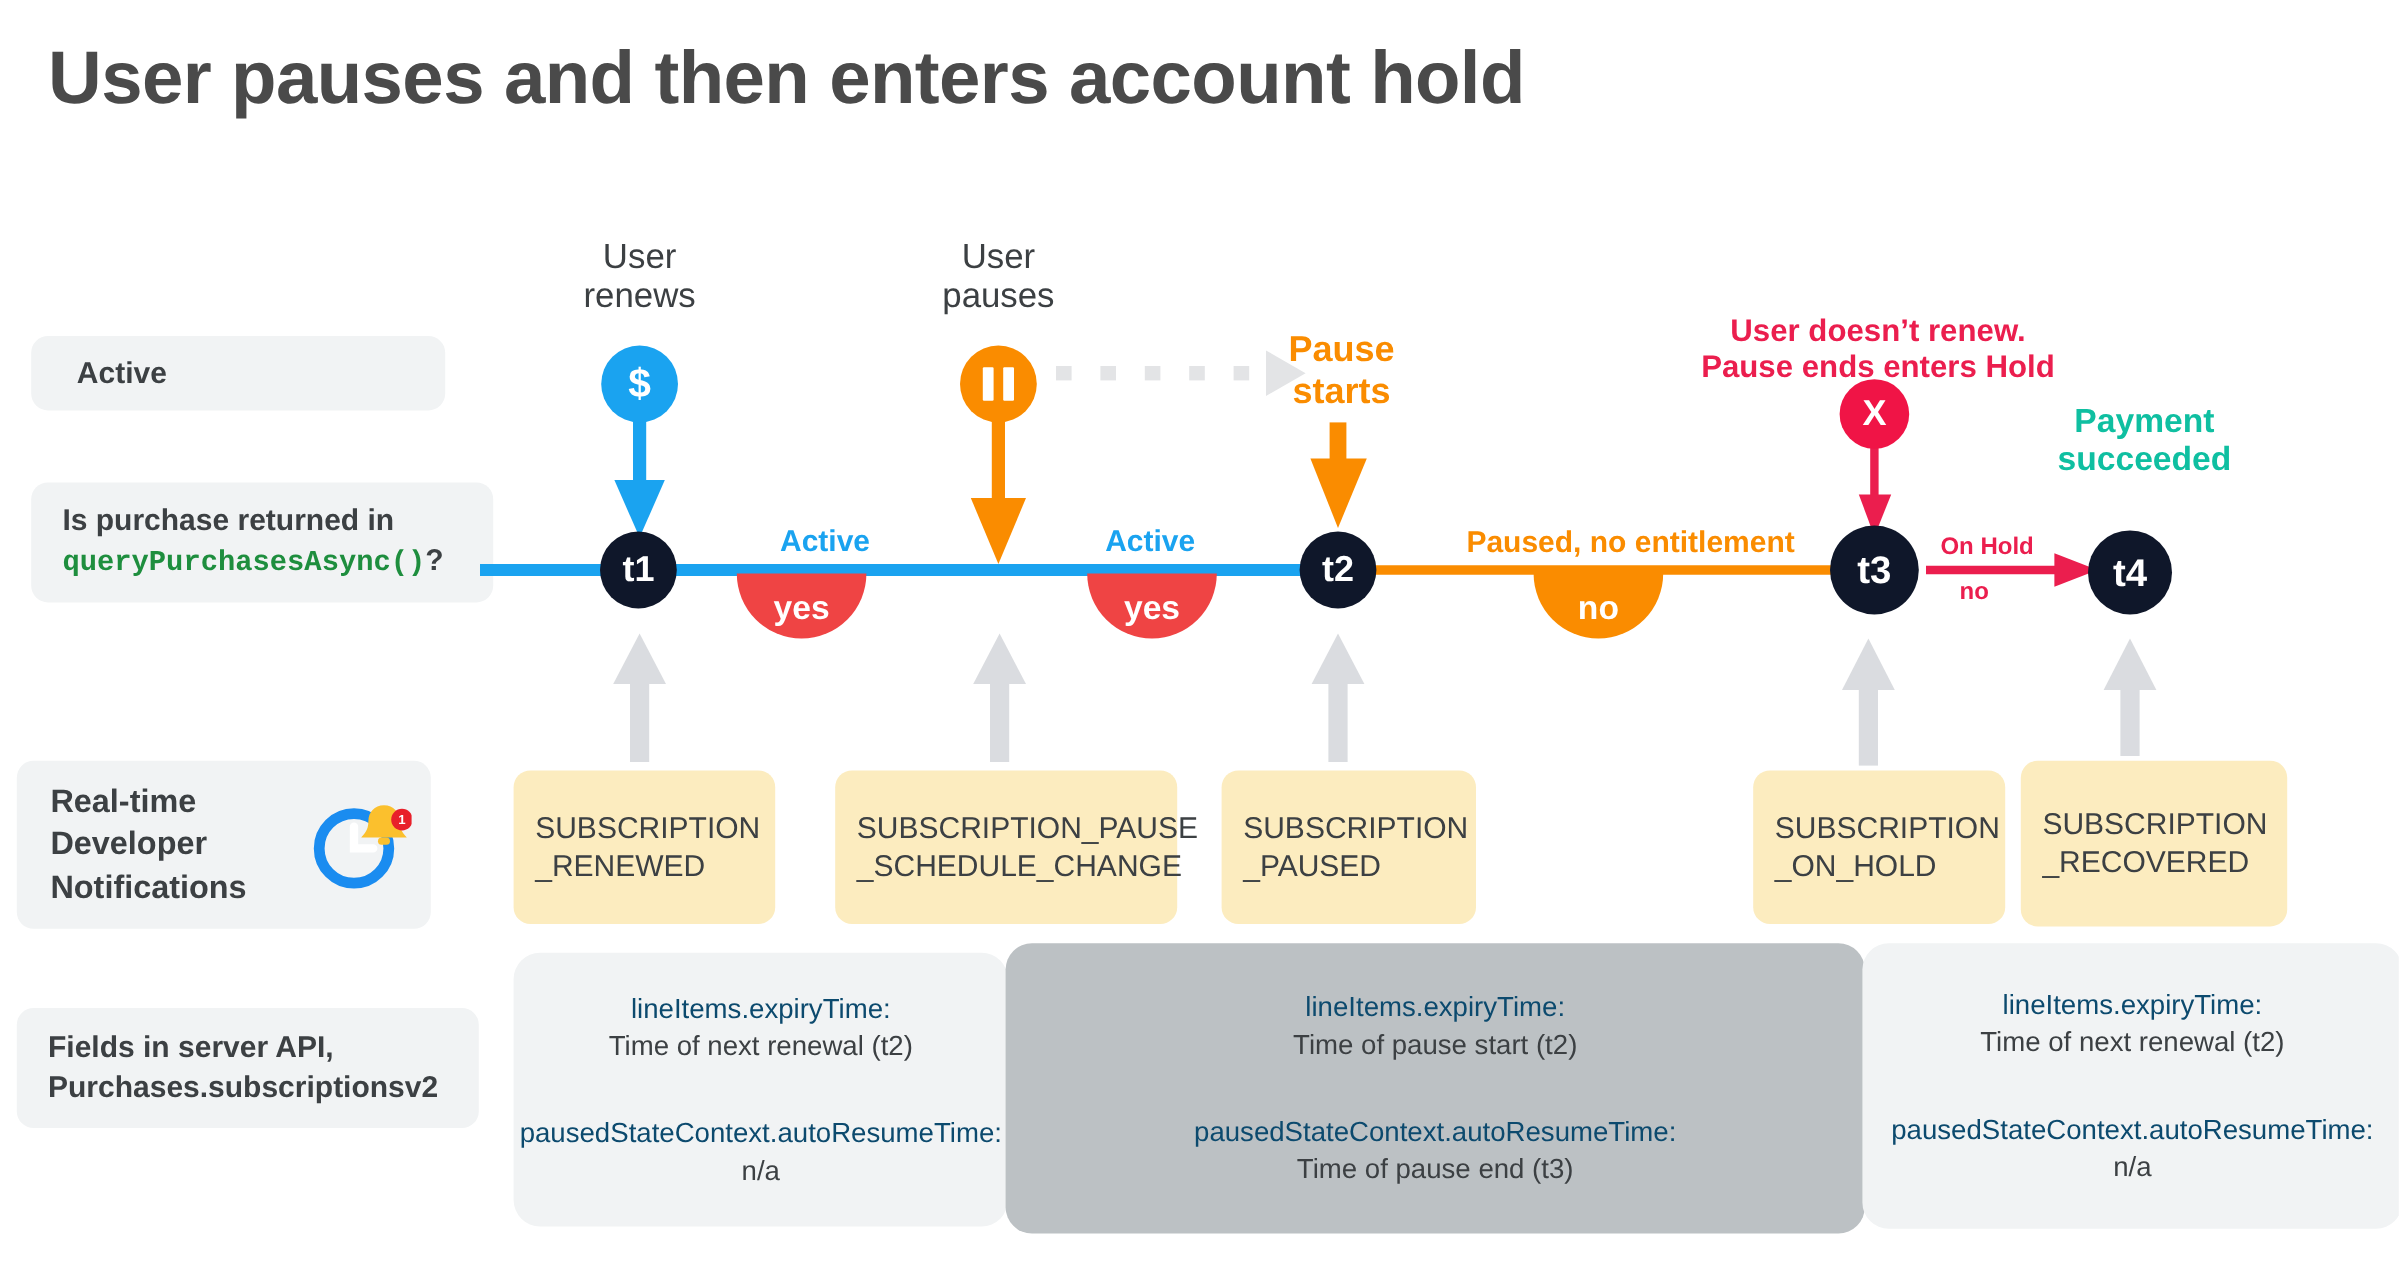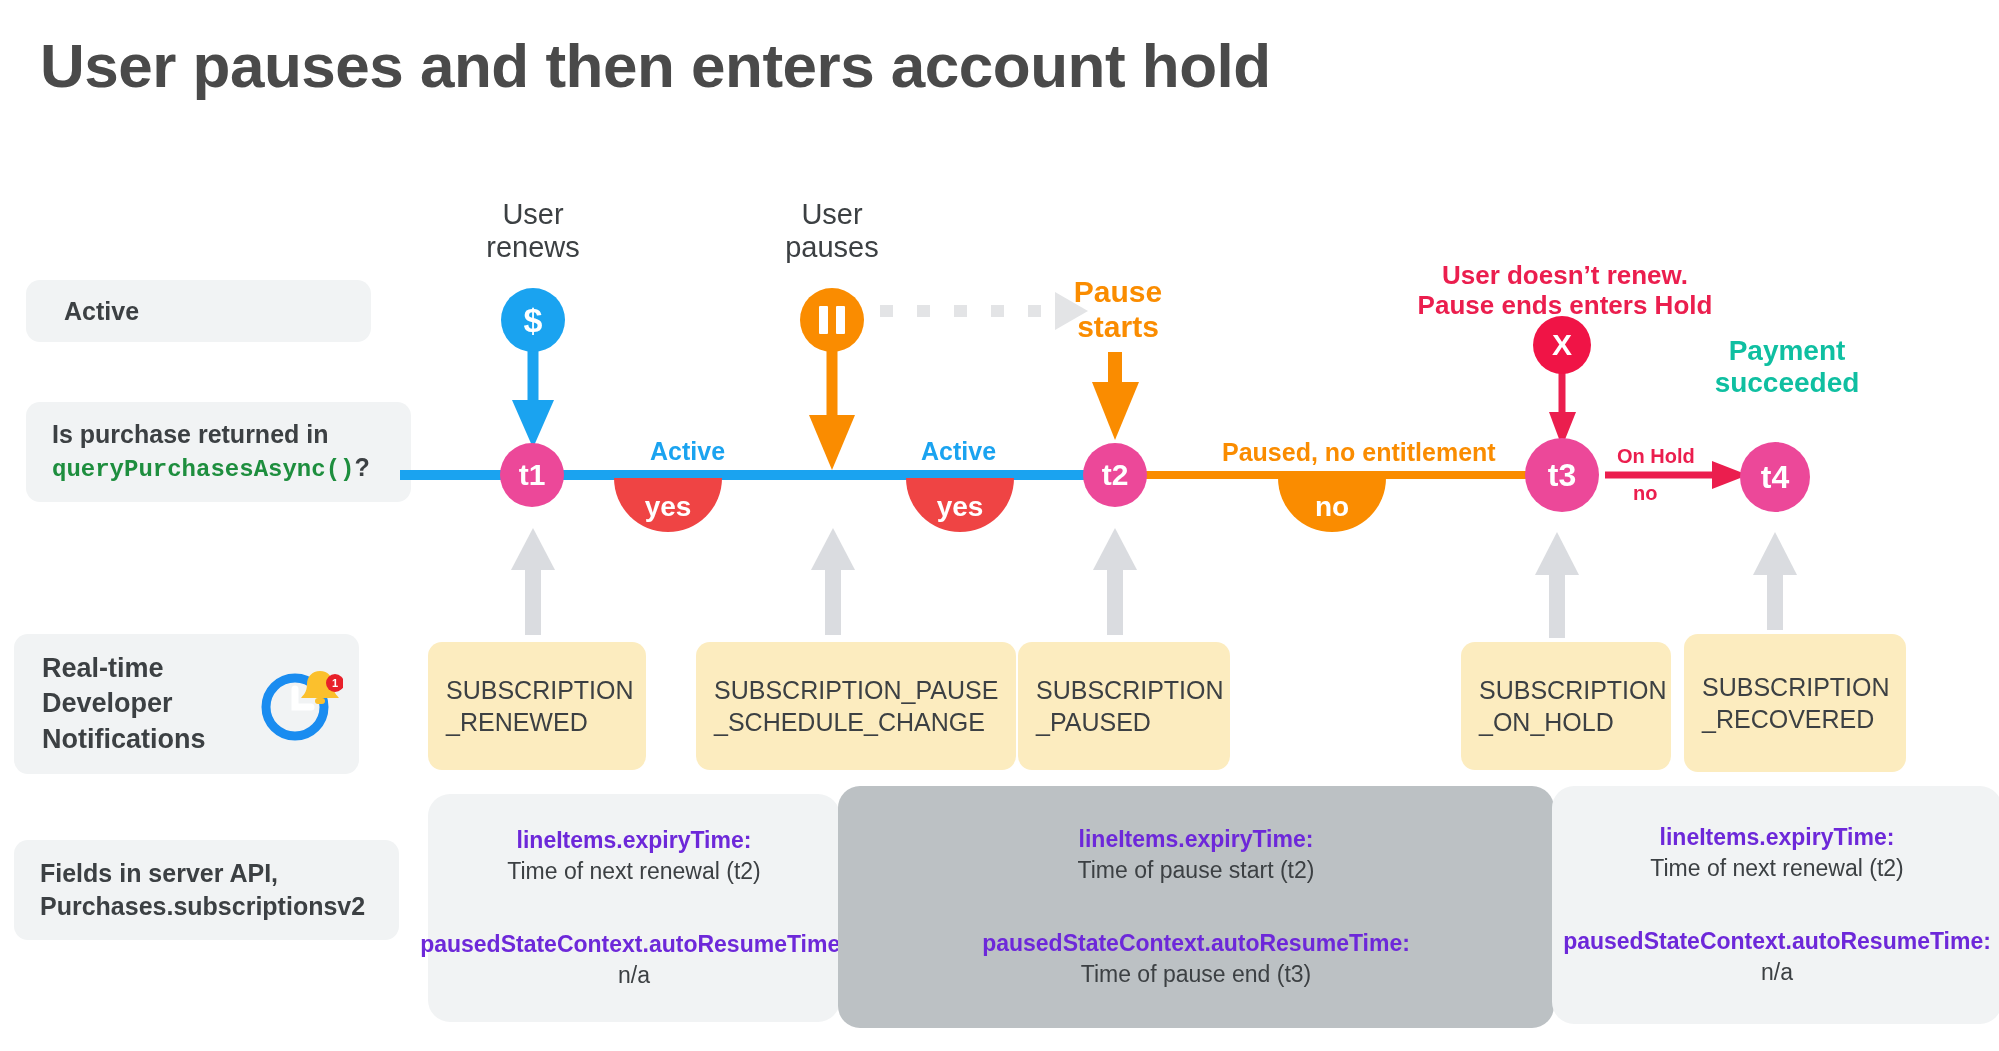--- a/index.html
+++ b/index.html
@@ -70,21 +70,21 @@
   #chip-fields .chip-text { font-size: 25px; }
 
   
   .rtdn-icon { width: 86px; height: 86px; position: relative; }
 
   
   #timeline-layer { left: 0; top: 0; width: 1999px; height: 1051px; pointer-events: none; }
 
   .tnode {
     width: 64px; height: 64px; border-radius: 50%;
-    background: #ec4899;
+    background: #0f172a;
     display: flex; align-items: center; justify-content: center;
     color: #ffffff; font-size: 30px; font-weight: bold;
   }
   #t1 { left: 500px; top: 443px; }
   #t2 { left: 1083px; top: 443px; }
   #t3 { left: 1525px; top: 438px; width: 74px; height: 74px; font-size: 32px; }
   #t4 { left: 1740px; top: 442px; width: 70px; height: 70px; font-size: 32px; }
 
   
   .seg-label {
@@ -135,35 +135,35 @@
     border-radius: 14px;
     display: flex; align-items: center;
     box-sizing: border-box;
     padding: 0 18px;
     font-size: 25px;
     color: #3c4043;
     line-height: 1.3;
     white-space: pre-line;
   }
   #note-1 { left: 428px; top: 642px; width: 218px; height: 128px; }
-  #note-2 { left: 696px; top: 642px; width: 320px; height: 128px; }
+  #note-2 { left: 696px; top: 642px; width: 285px; height: 128px; }
   #note-3 { left: 1018px; top: 642px; width: 212px; height: 128px; }
   #note-4 { left: 1461px; top: 642px; width: 210px; height: 128px; }
   #note-5 { left: 1684px; top: 634px; width: 222px; height: 138px; }
 
   
   .field-box {
     border-radius: 22px;
     box-sizing: border-box;
     display: flex; flex-direction: column;
     align-items: center; justify-content: center;
     text-align: center;
     padding: 22px 18px;
   }
-  .field-box .fb-key { font-size: 23px; font-weight: bold; color: #6d28d9; white-space: nowrap; }
+  .field-box .fb-key { font-size: 23px; font-weight: normal; color: #0c4a6e; white-space: nowrap; }
   .field-box .fb-val { font-size: 23px; color: #3c4043; margin-top: 4px; }
   .field-box .fb-gap { height: 46px; }
   .fb-light { background: #f1f3f4; }
   .fb-dark  { background: #bcc1c4; }
 
   #field-1 { left: 428px; top: 794px; width: 412px; height: 228px; }
   #field-2 { left: 838px; top: 786px; width: 716px; height: 242px; }
   #field-3 { left: 1552px; top: 786px; width: 450px; height: 238px; }
 </style>
 </head>

